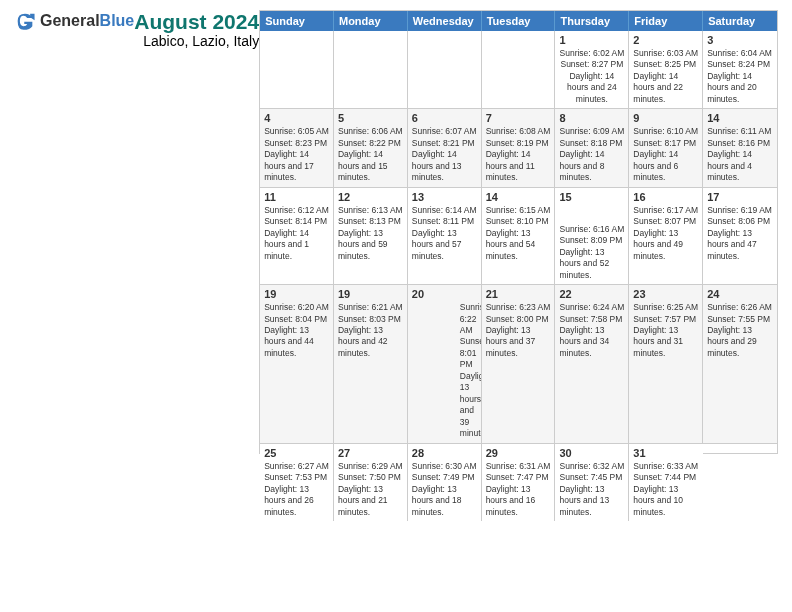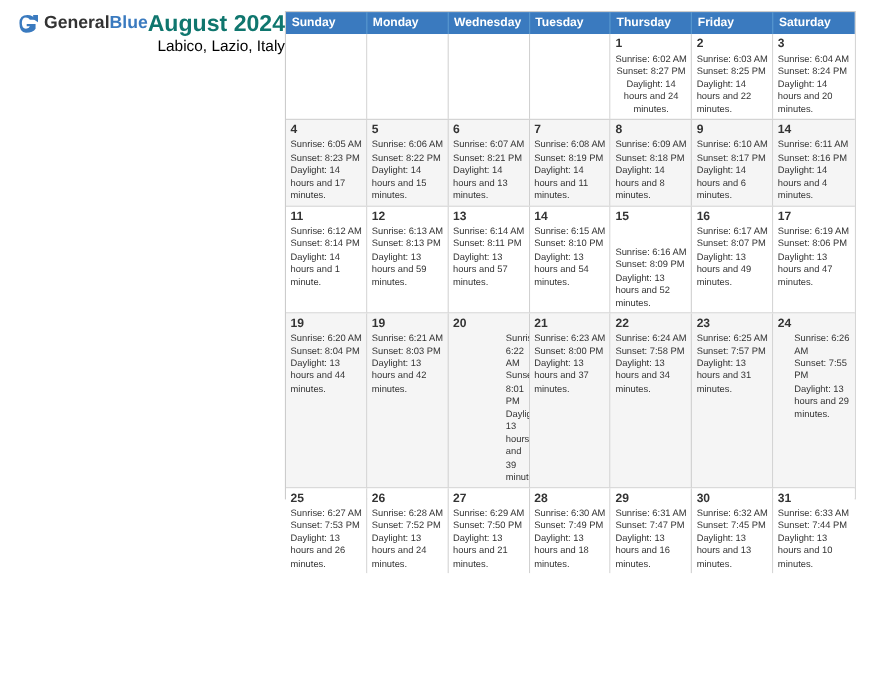--- a/index.html
+++ b/index.html
@@ -296,37 +296,31 @@
 Daylight: 13 hours and 34 minutes.</div>
           </div>
           <div class="cell cell-alt">
             <div class="day-number">23</div>
             <div class="cell-text" style="white-space: pre-line;">Sunrise: 6:25 AM
 Sunset: 7:57 PM
 Daylight: 13 hours and 31 minutes.</div>
           </div>
           <div class="cell cell-alt">
             <div class="day-number">24</div>
-            <div class="cell-text" style="white-space: pre-line; margin-left: 15px;">Sunrise: 6:26 AM
+            <div class="cell-text" style="white-space: pre-line;">Sunrise: 6:26 AM
 Sunset: 7:55 PM
 Daylight: 13 hours and 29 minutes.</div>
           </div>
         </div>
         <div class="calendar-row">
           <div class="cell">
             <div class="day-number">25</div>
             <div class="cell-text" style="white-space: pre-line;">Sunrise: 6:27 AM
 Sunset: 7:53 PM
 Daylight: 13 hours and 26 minutes.</div>
-          </div>
-          <div class="cell">
-            <div class="day-number">26</div>
-            <div class="cell-text" style="white-space: pre-line;">Sunrise: 6:28 AM
-Sunset: 7:52 PM
-Daylight: 13 hours and 24 minutes.</div>
           </div>
           <div class="cell">
             <div class="day-number">27</div>
             <div class="cell-text" style="white-space: pre-line;">Sunrise: 6:29 AM
 Sunset: 7:50 PM
 Daylight: 13 hours and 21 minutes.</div>
           </div>
           <div class="cell">
             <div class="day-number">28</div>
             <div class="cell-text" style="white-space: pre-line;">Sunrise: 6:30 AM

